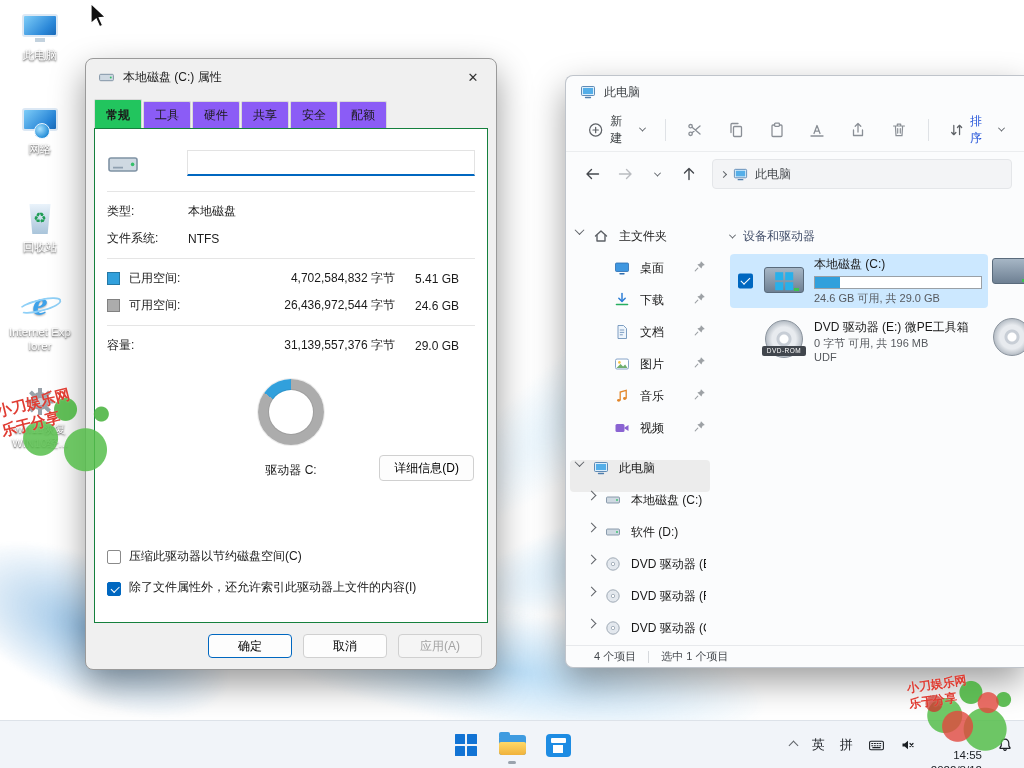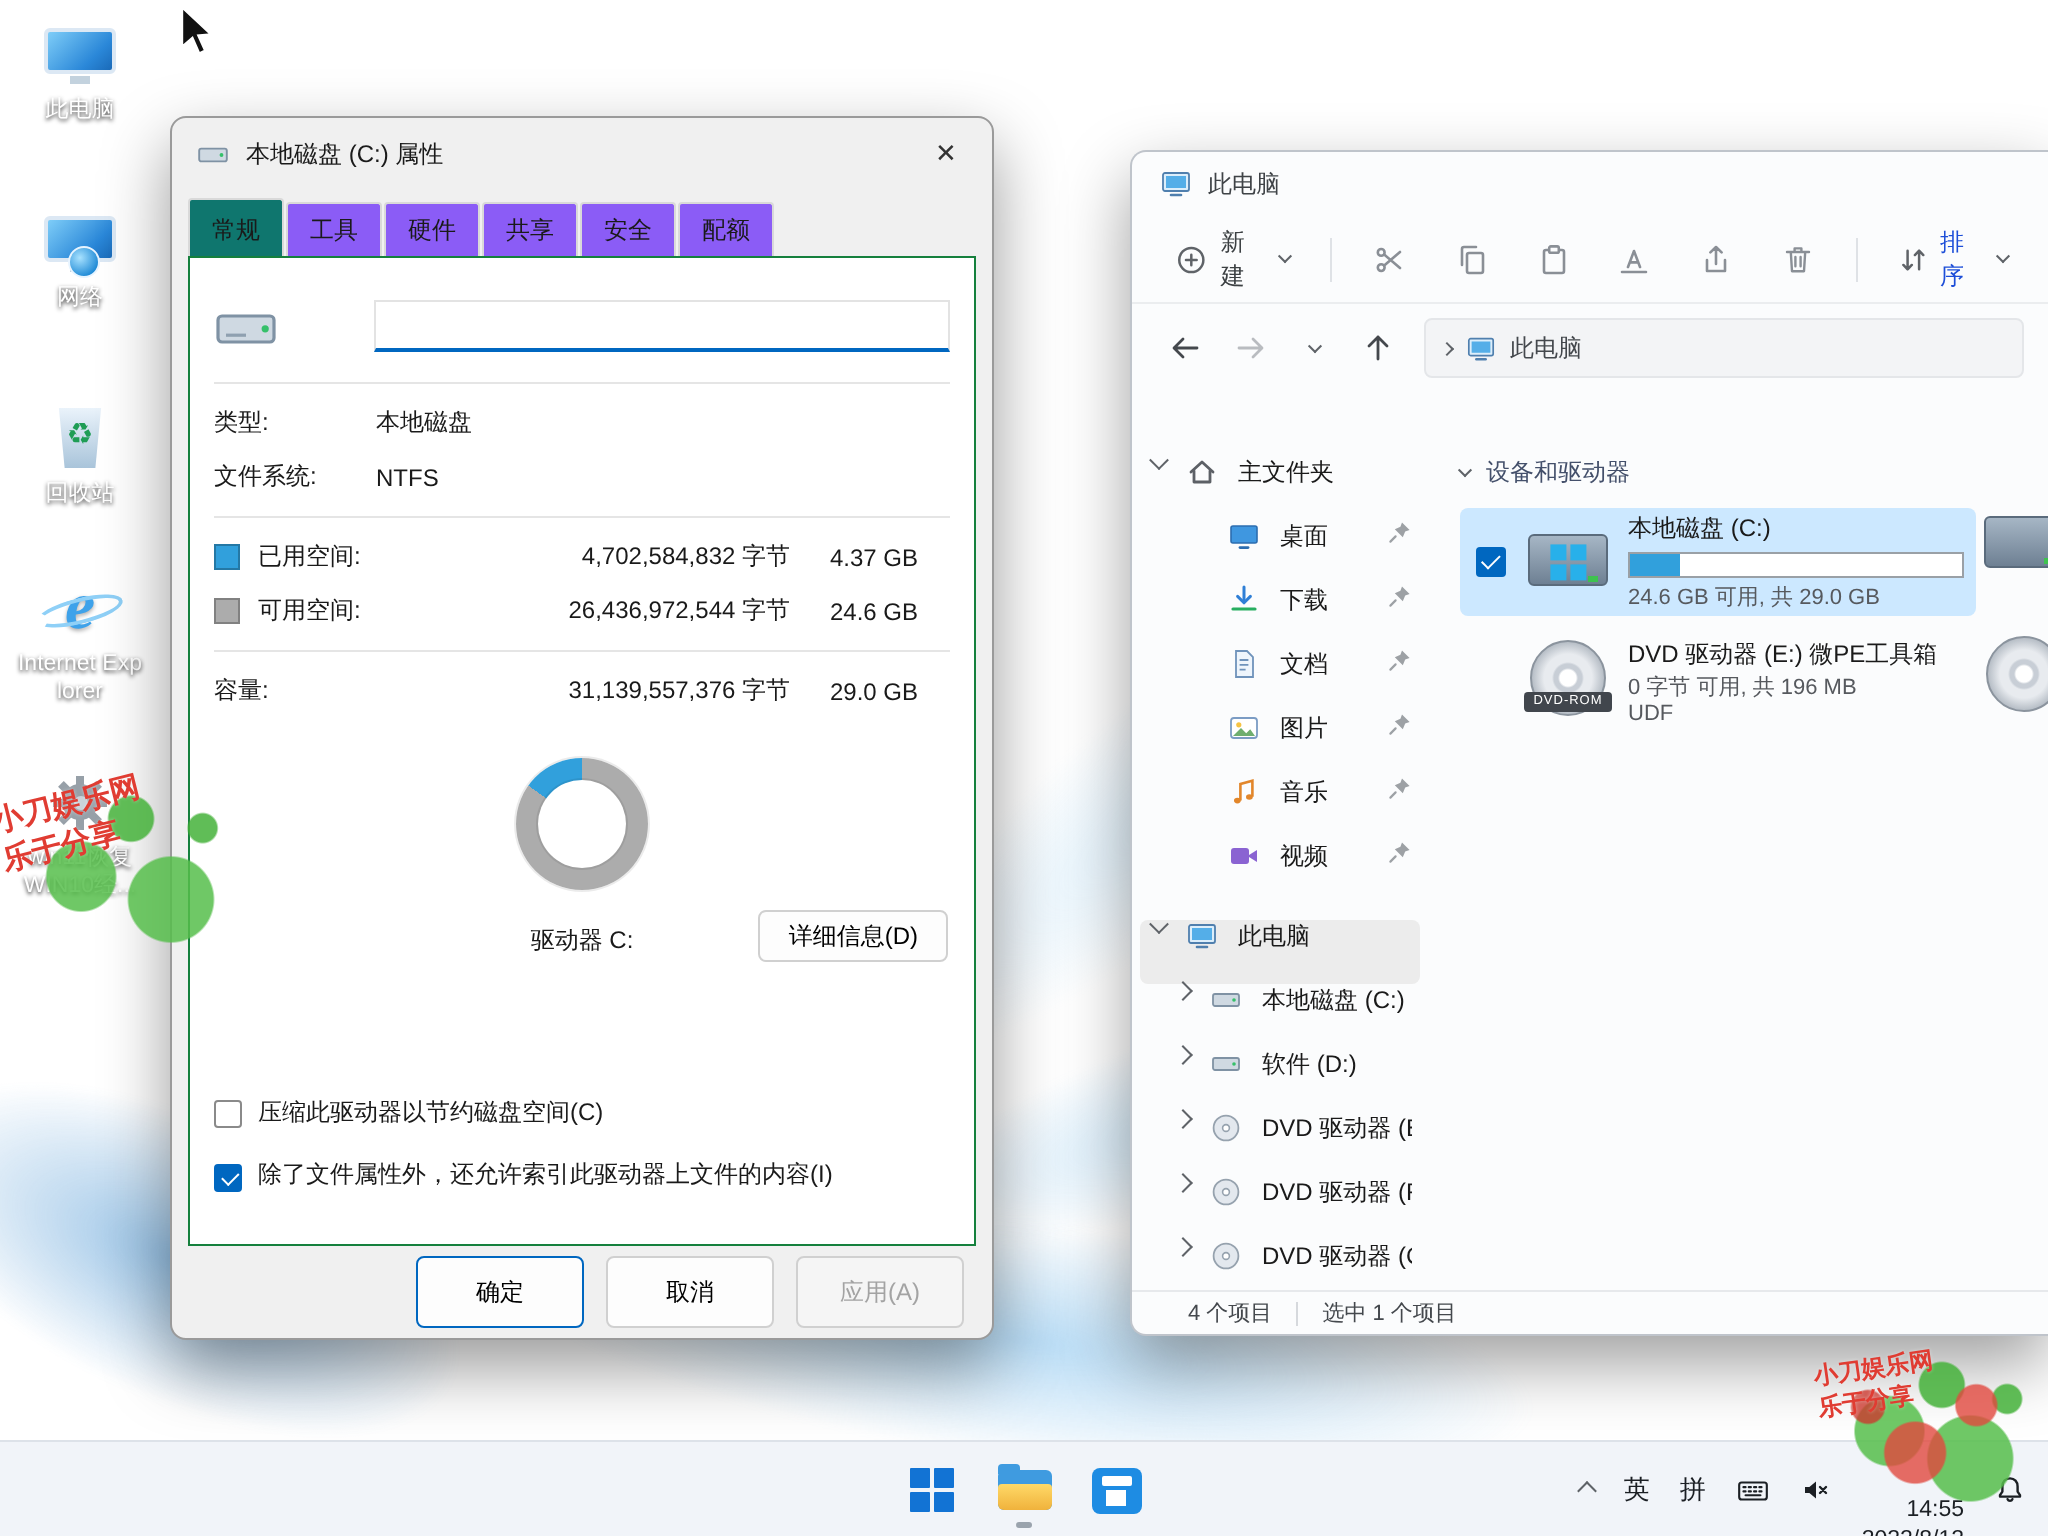--- a/index.html
+++ b/index.html
@@ -55,21 +55,21 @@
   .dialog { position:absolute; left:85px; top:58px; width:412px; height:612px; z-index:20;
             background:#f0f0f0; border:1px solid #9a9a9a; border-radius:8px; overflow:hidden;
             box-shadow:0 14px 34px rgba(0,0,0,.4); display:flex; flex-direction:column; }
   .dlg-titlebar { height:36px; flex:none; display:flex; align-items:center; padding-left:12px; }
   .dlg-title { margin-left:8px; }
   .dlg-close { margin-left:auto; width:46px; height:36px; display:flex; align-items:center;
                justify-content:center; font-size:13px; color:#333; }
   .tabs { display:flex; padding:4px 8px 0; flex:none; }
   .tab { padding:5px 11px 4px; border:1px solid #d9d9d9; border-bottom:none; background:#8b5cf6;
          margin-right:1px; border-radius:2px 2px 0 0; position:relative; top:2px; }
-  .tab.active { background:#0f766e; top:0; padding-top:7px; z-index:3; }
+  .tab.active { background:#22c55e; top:0; padding-top:7px; z-index:3;font-weight:bold; }
   .page { flex:1; margin:0 8px; background:#fff; border:1px solid #15803d; position:relative; z-index:2;
           padding:12px; display:flex; flex-direction:column; overflow:hidden; }
   .vol-row { display:flex; align-items:center; height:44px; flex:none; }
   .vol-row .dsk { width:34px; flex:none; }
   .vol-input { flex:1; margin-left:46px; height:26px; border:1px solid #e3e3e3; border-bottom:2px solid #0067c0;
                background:#fff; outline:none; padding:0 6px; font:inherit; }
   .sep { border:none; border-top:1px solid #e5e5e5; margin:6px 0; flex:none; }
   .kv { display:flex; align-items:center; height:27px; flex:none; }
   .kv .k { width:81px; }
   .space-row { display:flex; align-items:center; height:27px; flex:none; padding-right:16px; }
@@ -90,21 +90,21 @@
   .flexspacer { flex:1; }
   .chk-row { display:flex; align-items:center; margin:7px 0; flex:none; }
   .chk { width:14px; height:14px; border:1px solid #8a8a8a; border-radius:2px; background:#fff;
          margin-right:8px; position:relative; flex:none; }
   .chk.checked { background:#0067c0; border-color:#0067c0; }
   .chk.checked::after { content:''; position:absolute; left:2.5px; top:3px; width:7px; height:3.5px;
                         border-left:1.6px solid #fff; border-bottom:1.6px solid #fff; transform:rotate(-45deg); }
   .chk-last { margin-bottom:14px;align-items:flex-end; }
   .dlg-footer { height:46px; flex:none; display:flex; align-items:center; justify-content:flex-end;
                 gap:11px; padding-right:14px; }
-  .btn { width:84px; height:36px; background:#fdfdfd; border:1px solid #d0d0d0; border-radius:4px; font:inherit; }
+  .btn { width:84px; height:24px; background:#fdfdfd; border:1px solid #d0d0d0; border-radius:4px; font:inherit; }
   .btn.default { border:1px solid #0067c0; }
   .btn.disabled { color:#a3a3a3; background:#f5f5f5; }
 
   
   .explorer { position:absolute; left:565px; top:75px; width:459px; height:593px; z-index:10;
               background:#fbfcfd; border:1px solid #bfc4cb; border-right:none; border-radius:8px 0 0 8px;
               overflow:hidden; box-shadow:0 14px 34px rgba(0,0,0,.38); display:flex; flex-direction:column; }
   .ex-titlebar { height:32px; flex:none; display:flex; align-items:center; padding-left:14px; gap:8px;
                  color:#3f4347; }
   .ex-toolbar { height:44px; flex:none; display:flex; align-items:center; padding:0 12px; gap:4px;
@@ -603,21 +603,21 @@
     </div>
     <div class="kv">
       <span class="k">文件系统:</span>
       <span class="v">NTFS</span>
     </div>
     <hr class="sep">
     <div class="space-row">
       <span class="sq" style="background: rgb(49, 160, 220);"></span>
       <span class="sp-label">已用空间:</span>
       <span class="sp-bytes">4,702,584,832 字节</span>
-      <span class="sp-size">4.37 GB</span>
+      <span class="sp-size">5.41 GB</span>
     </div>
     <div class="space-row">
       <span class="sq" style="background: rgb(172, 172, 172);"></span>
       <span class="sp-label">可用空间:</span>
       <span class="sp-bytes">26,436,972,544 字节</span>
       <span class="sp-size">24.6 GB</span>
     </div>
     <hr class="sep">
     <div class="space-row">
       <span class="sp-label wide">容量:</span>

